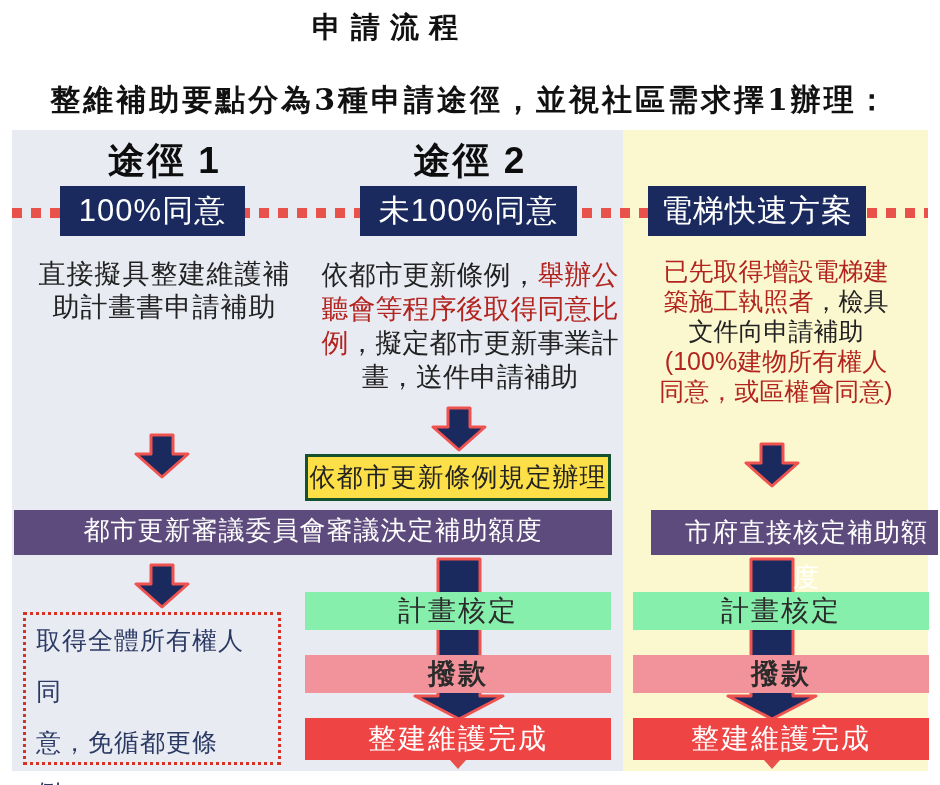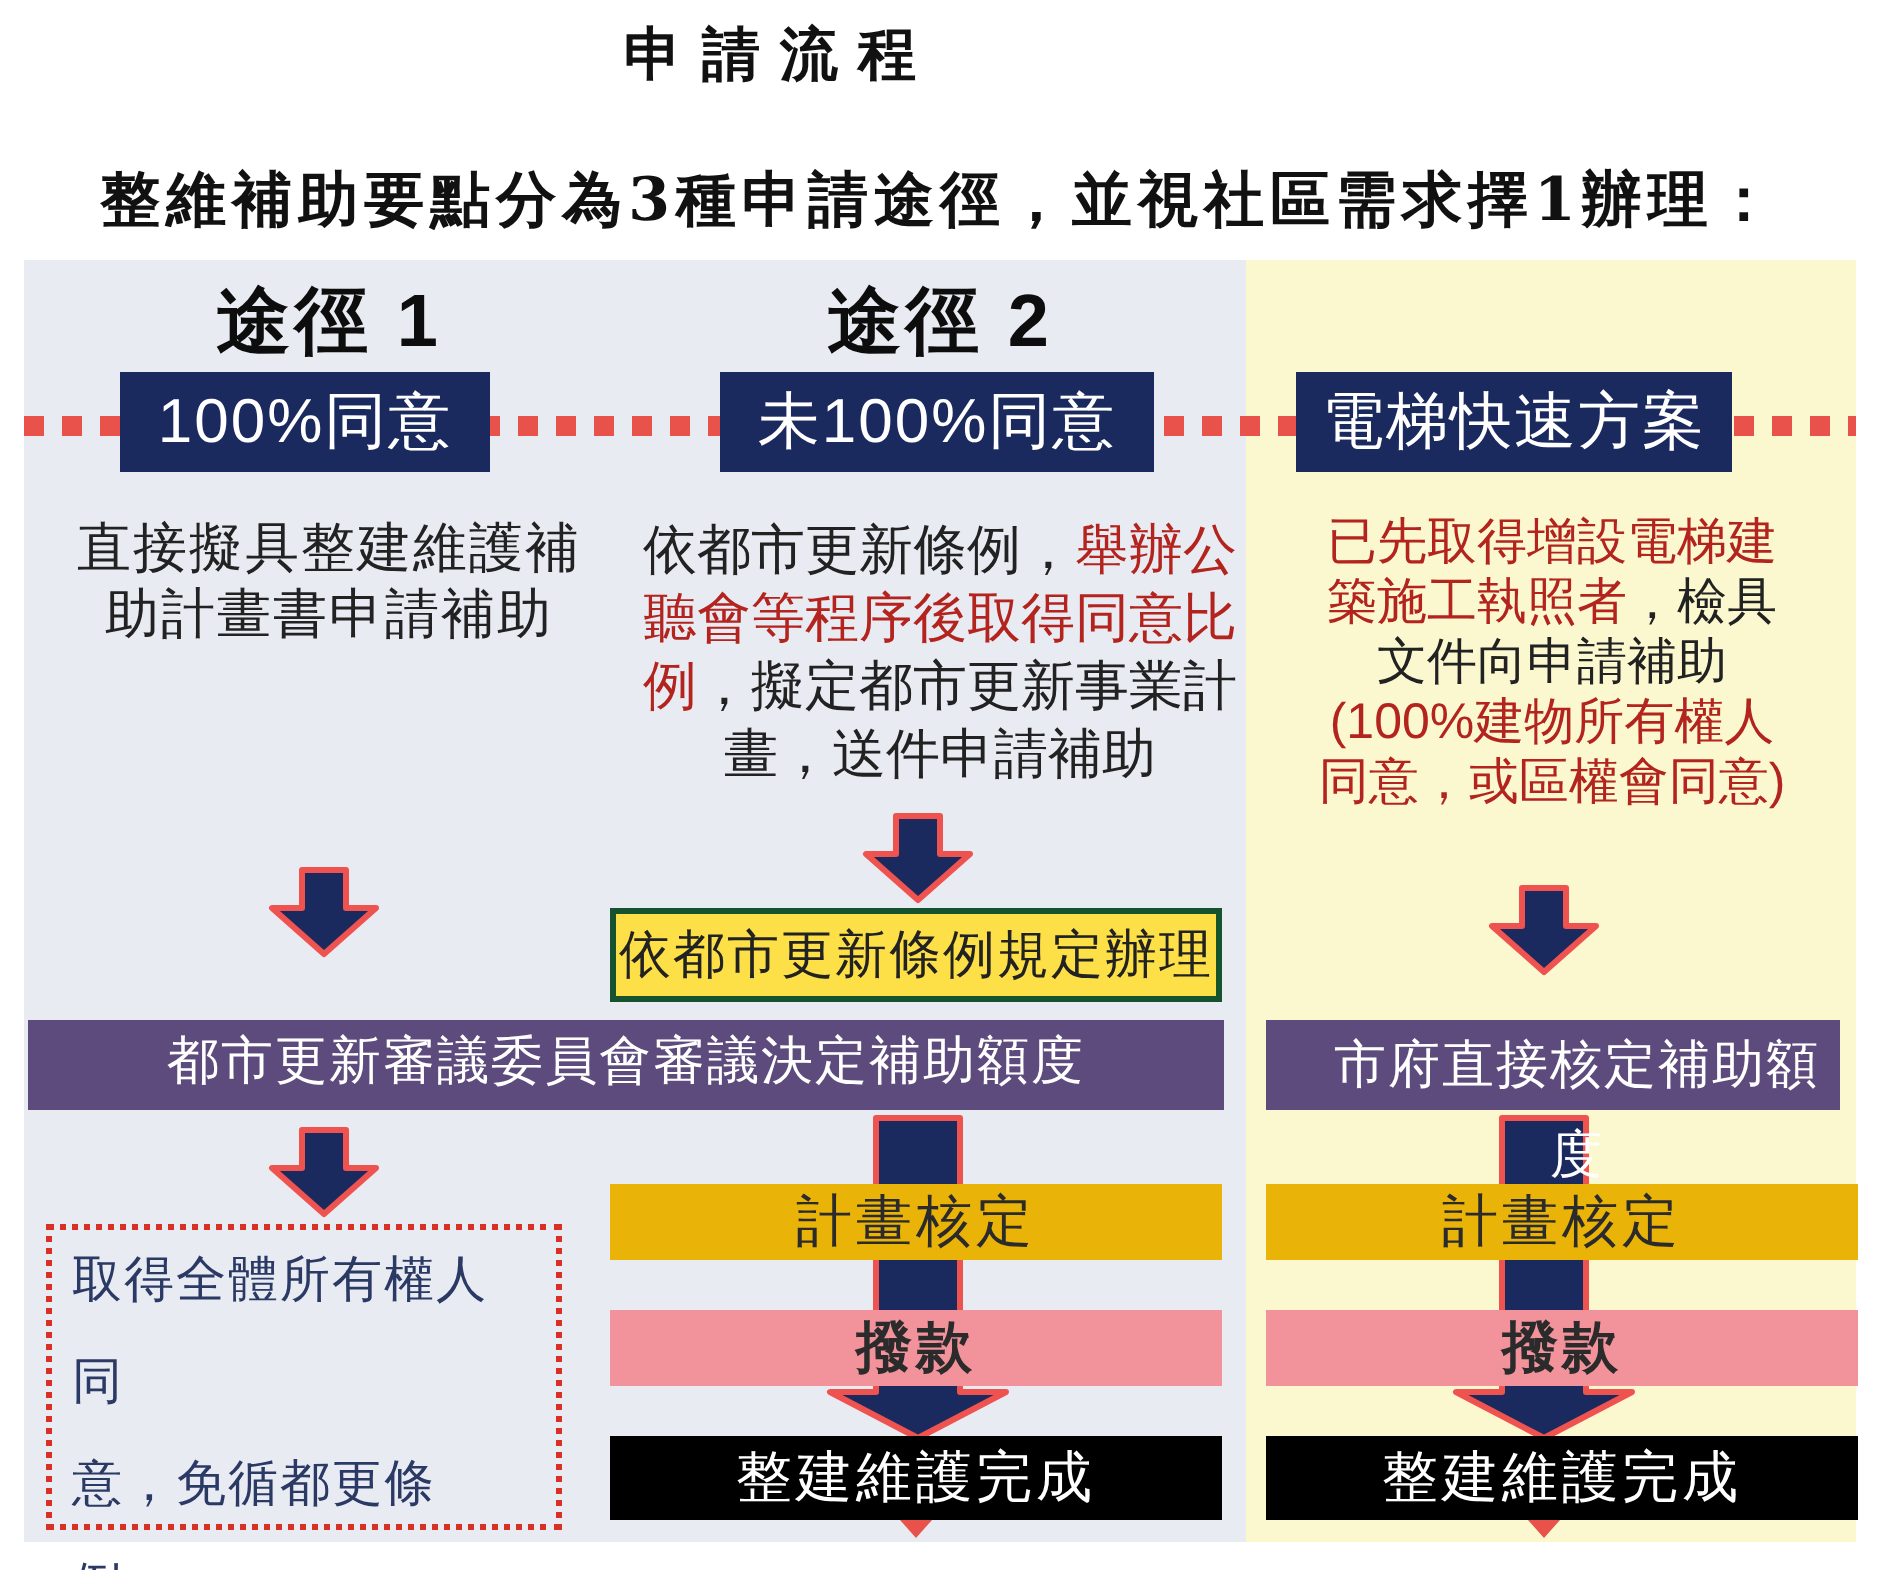--- a/index.html
+++ b/index.html
@@ -71,40 +71,40 @@
     color: #222; font-size: 26px; line-height: 41px; text-align: center;
     z-index: 2; letter-spacing: 1px;
   }
   .purple-bar {
     position: absolute; top: 380px; height: 45px;
     background: #5e4b7d; color: #ffffff;
     font-size: 26px; line-height: 45px; text-align: center;
     z-index: 2; letter-spacing: 1px;
   }
   .purpleA { left: 2px;   width: 598px; font-family: Liberation Mono, monospace; }
-  .purpleB { left: 621px; width: 287px; padding-left: 24px; }
+  .purpleB { left: 639px; width: 287px; padding-left: 24px; }
   .note-box {
     position: absolute; left: 11px; top: 482px; width: 258px; height: 153px;
     border: 3px dotted #d93025; background: #e9ebf3;
     color: #2b3a64; font-size: 25px; line-height: 51px;
     padding: 0 10px; letter-spacing: 1px; z-index: 2;
     text-align: left;
   }
   .long-arrow { position: absolute; top: 427px; z-index: 1; }
   .la2 { left: 401px; }
   .la3 { left: 714px; }
   .step-bar {
     position: absolute; text-align: center; z-index: 2;
     font-size: 28px; color: #2b2b2b; letter-spacing: 2px;
   }
   .col2bar { left: 293px; width: 306px; }
   .col3bar { left: 621px; width: 296px; }
-  .pink1 { top: 462px; height: 38px; line-height: 38px; background: #eab308; }
+  .pink1 { top: 462px; height: 38px; line-height: 38px; background: #86efac; }
   .pink2 { top: 525px; height: 38px; line-height: 38px; background: #f2939c; font-weight: bold; }
-  .redbar { top: 588px; height: 42px; line-height: 42px; background: #000000; color: #ffffff; }
+  .redbar { top: 588px; height: 42px; line-height: 42px; background: #ef4444; color: #ffffff; }
   .notch {
     position: absolute; top: 630px; width: 0; height: 0; z-index: 2;
     border-left: 8px solid transparent; border-right: 8px solid transparent;
     border-top: 9px solid #e8524b;
   }
   .notch2 { left: 438px; }
   .notch3 { left: 752px; }
 </style>
 </head>
 <body>

